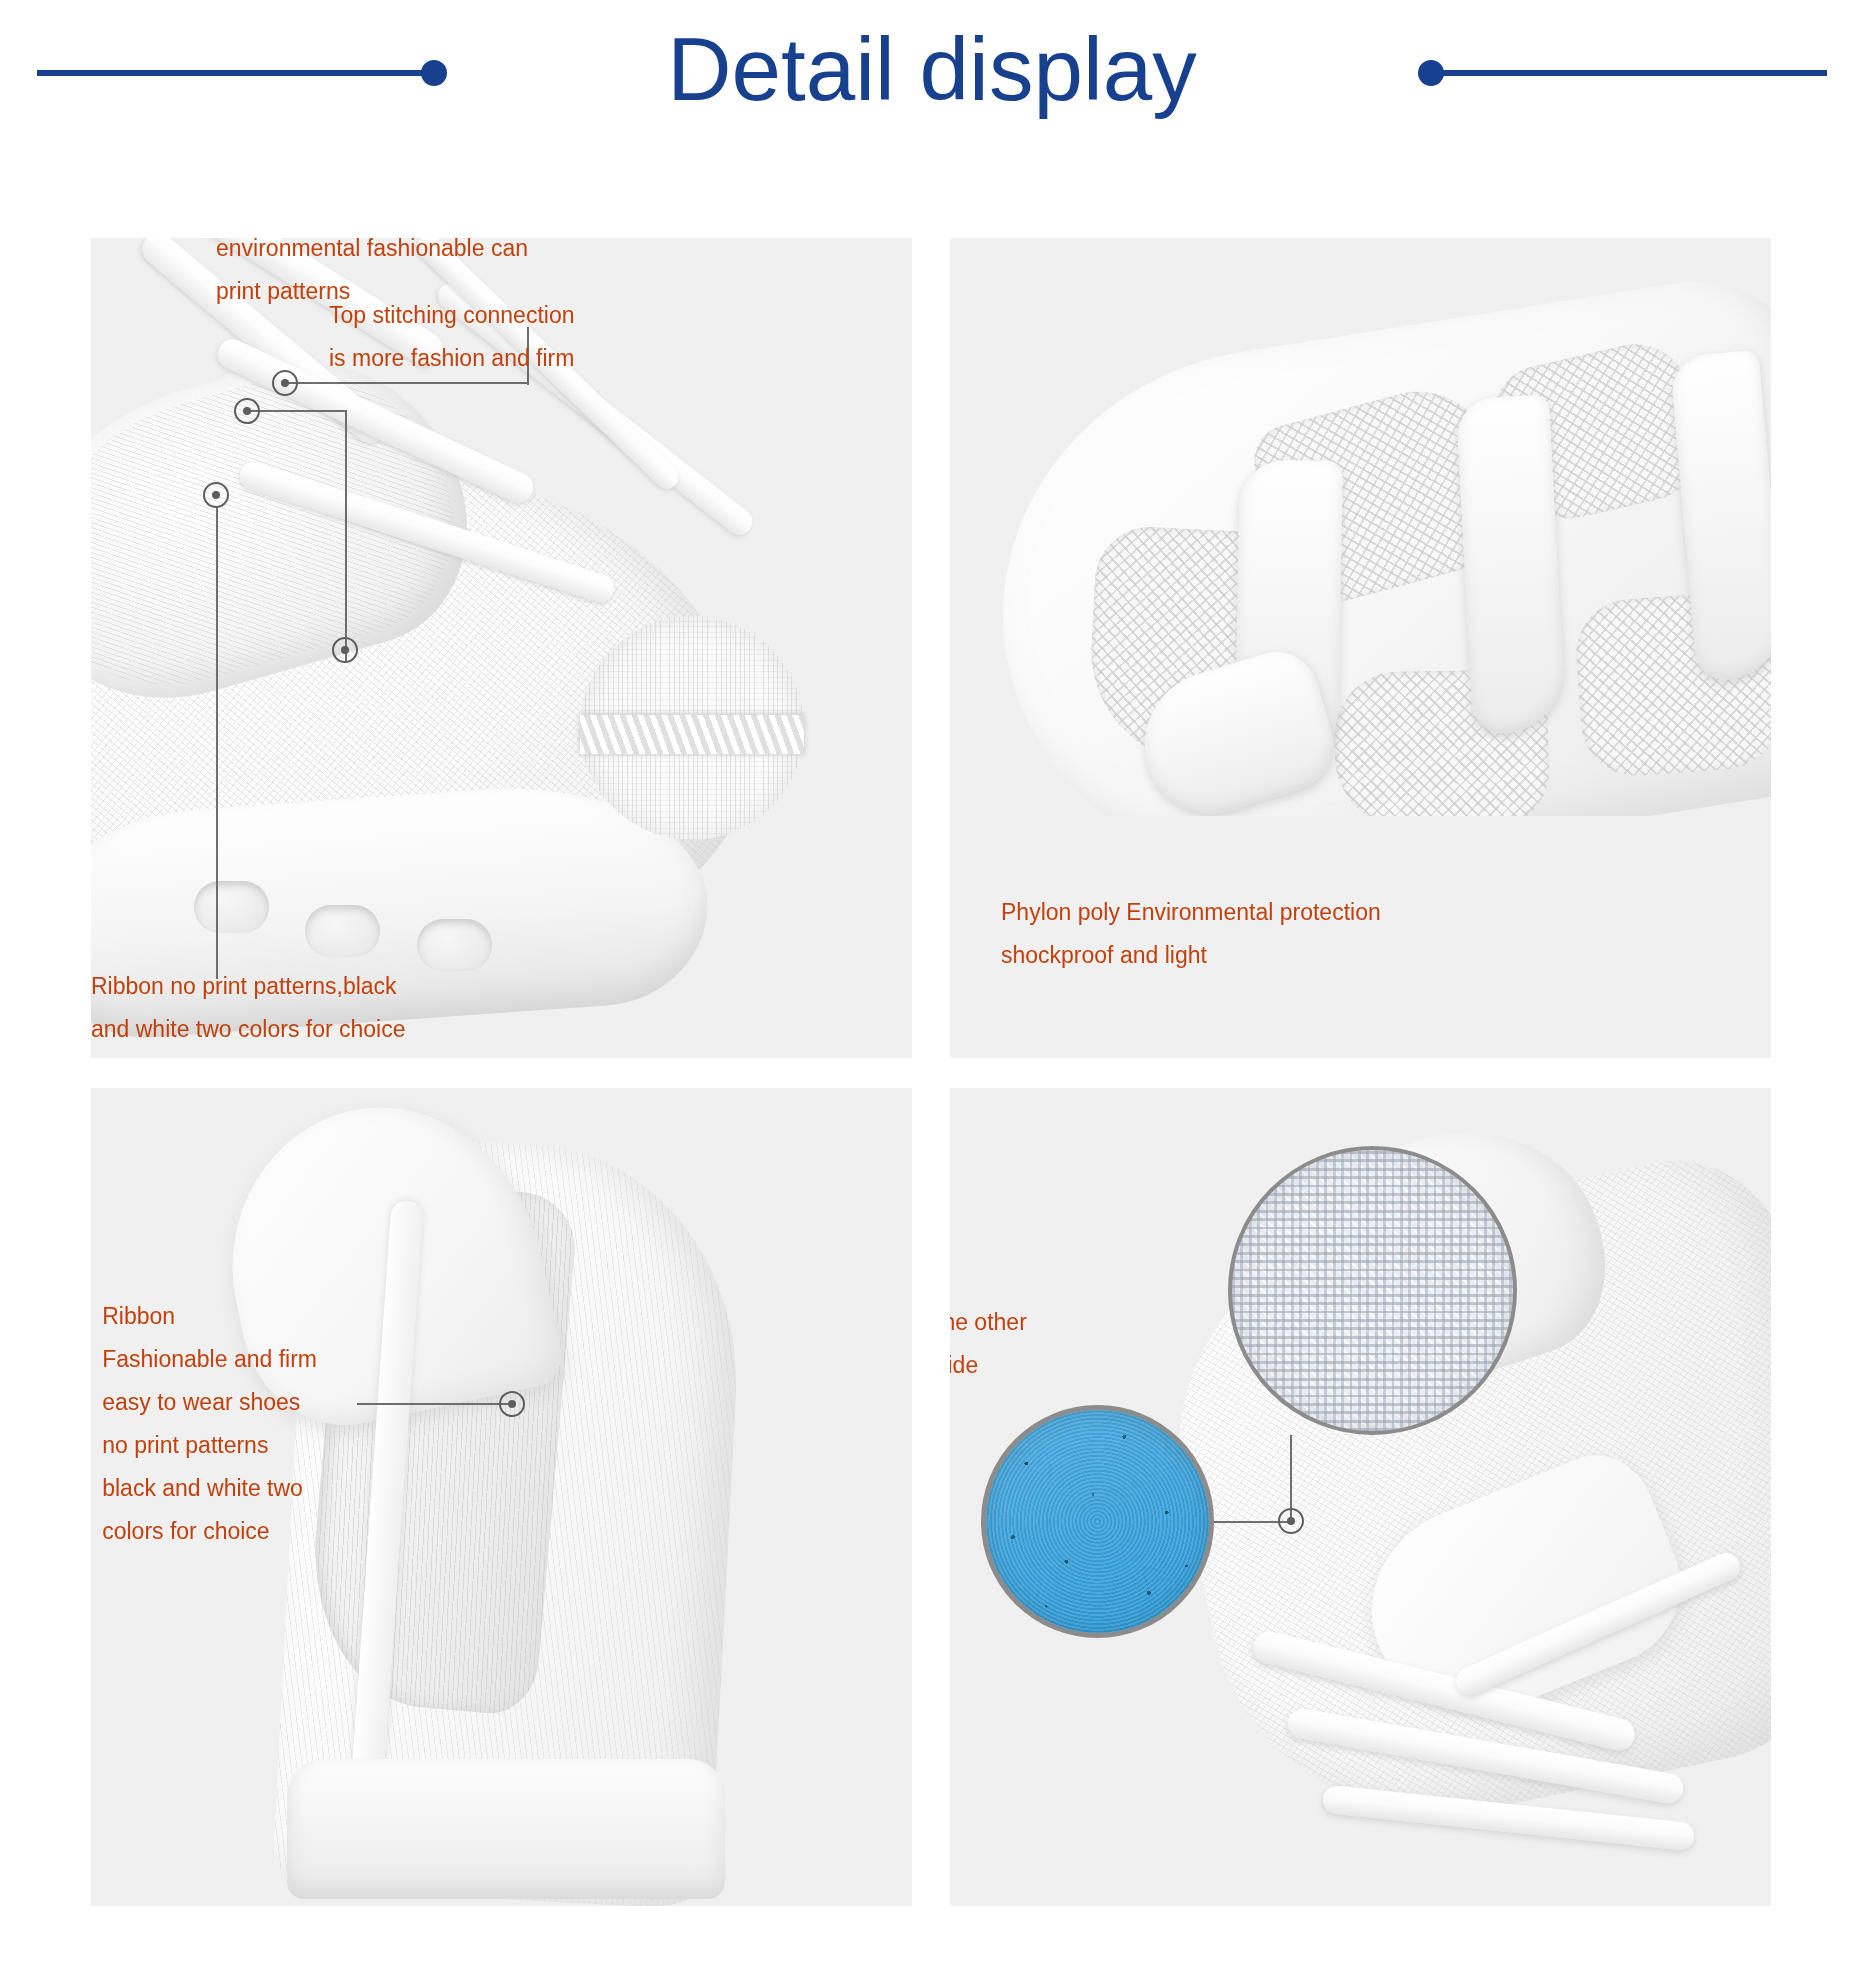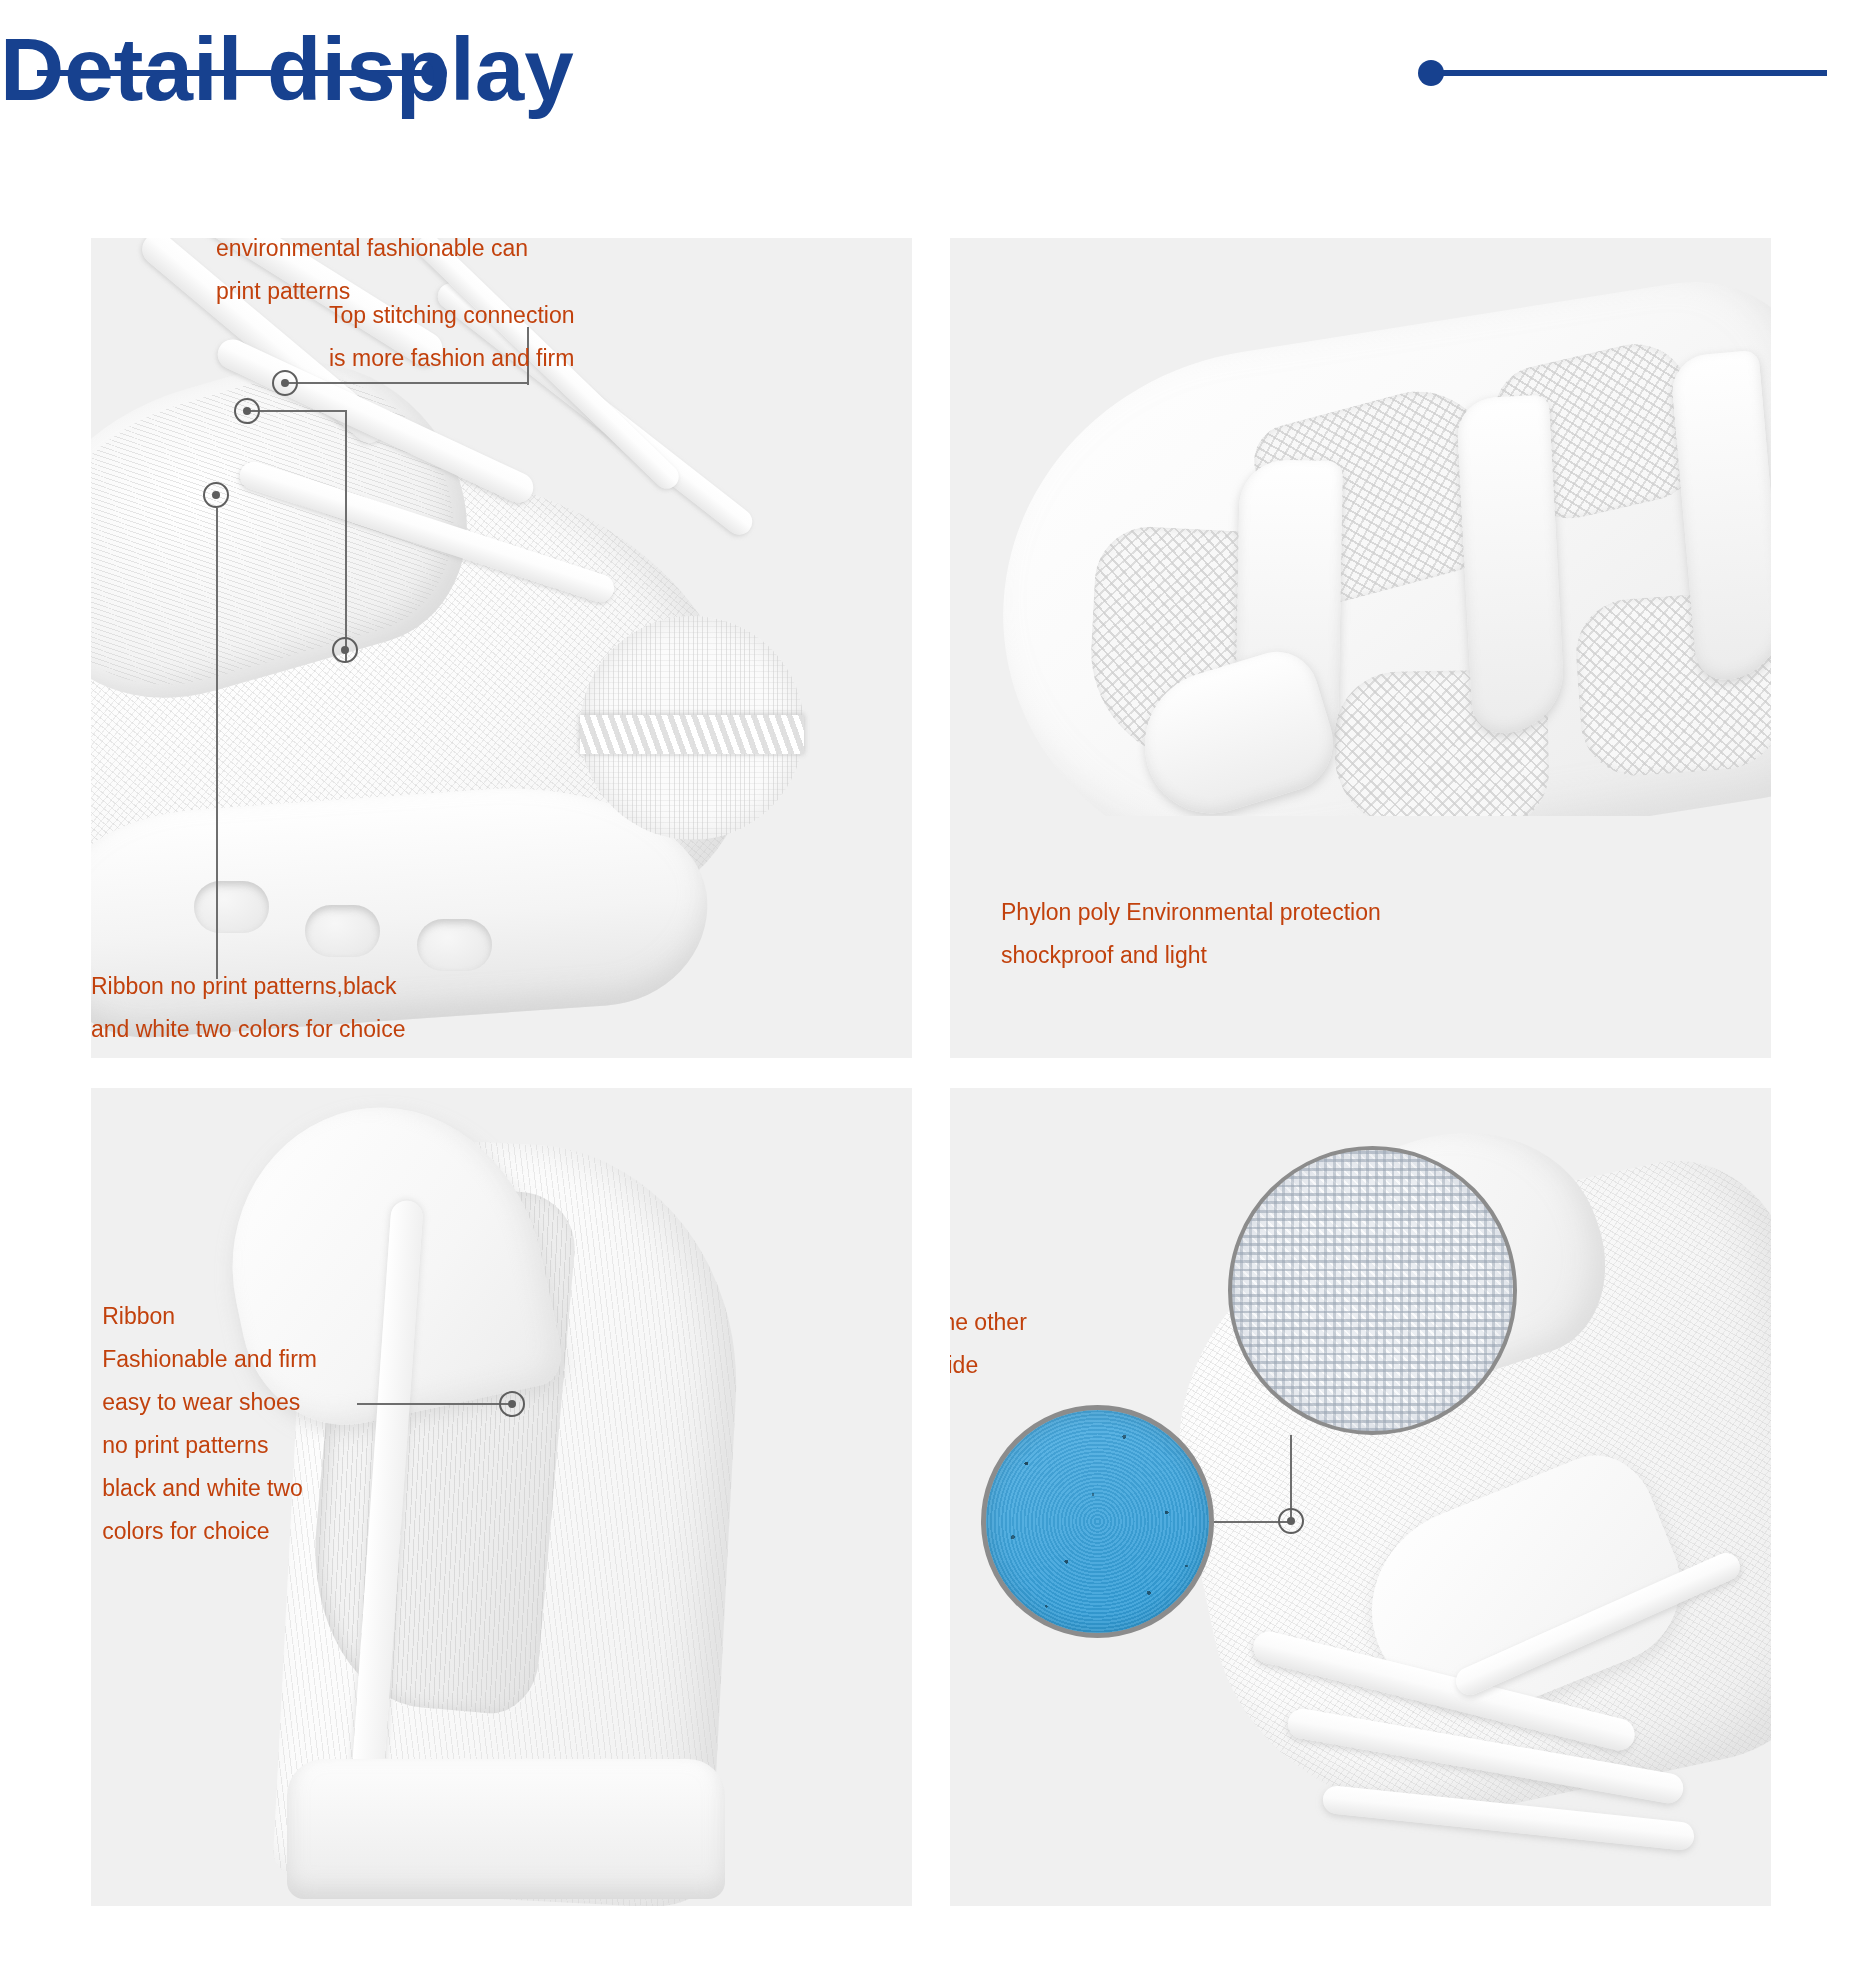--- a/index.html
+++ b/index.html
@@ -19,22 +19,23 @@
   #header {
     position: absolute;
     left: 0; top: 0;
     width: 1864px;
     height: 168px;
   }
   #title {
     position: absolute;
     left: 0; top: 13px;
     width: 1864px;
+    text-align: center;
     font-size: 89px;
-    font-weight: bold;
+    font-weight: normal;
     color: #17418F;
     letter-spacing: 0px;
     line-height: 112px;
     white-space: nowrap;
   }
   .rule {
     position: absolute;
     top: 70px;
     height: 5.6px;
     background: #17418F;

